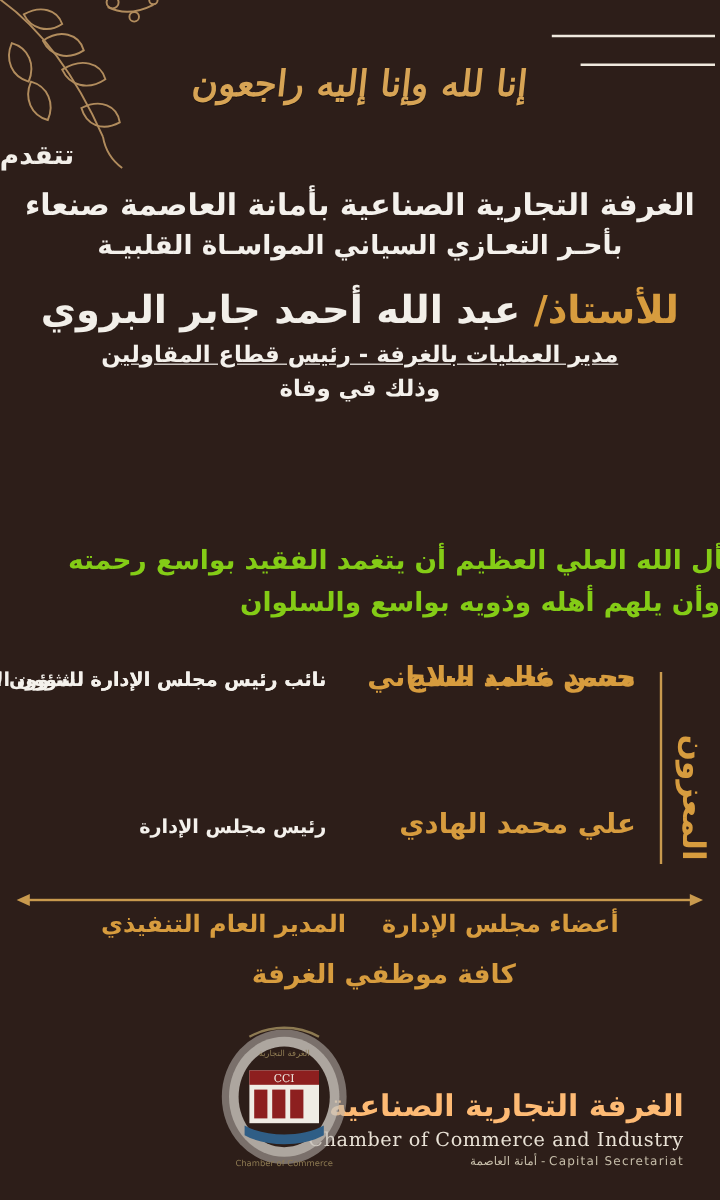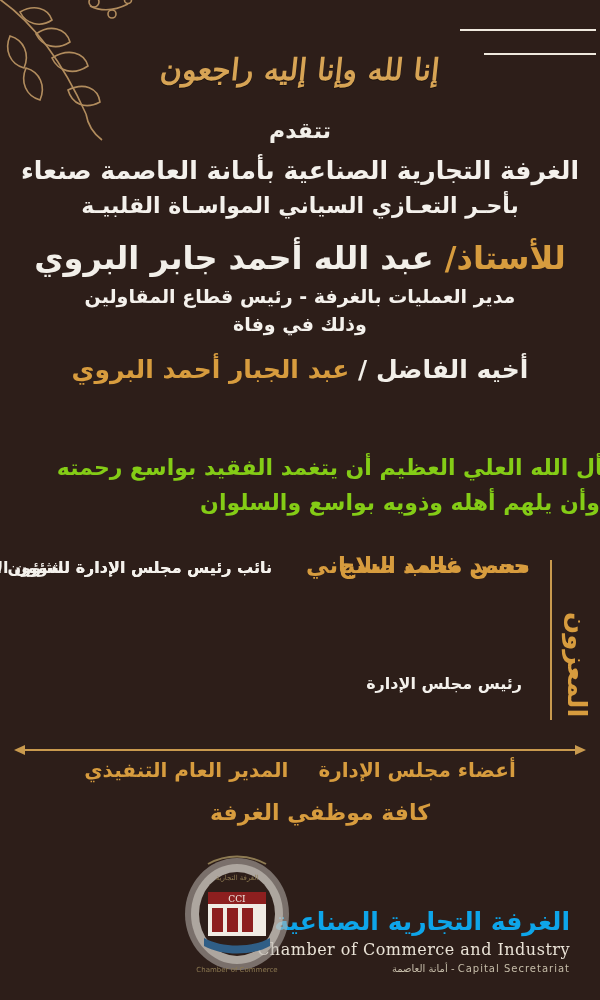--- a/index.html
+++ b/index.html
@@ -41,21 +41,21 @@
     letter-spacing: 0px;
     font-weight: 700;
     transform: skewX(-6deg);
     text-shadow: 0 1px 0 rgba(0,0,0,.4);
   }
 
   .taqaddam {
     position: absolute;
     top: 118px;
     left: 0; right: 0;
-    text-align: center;
+    text-align: left;
     color: #f2efe9;
     font-size: 22px;
     font-weight: 700;
   }
 
   .lines {
     position: absolute;
     top: 155px;
     left: 0;
     right: 0;
@@ -84,20 +84,21 @@
   }
   .name-line .gold {
     color: #d79c3e;
   }
   .role-line {
     margin-top: 8px;
     font-size: 19px;
     font-weight: 700;
     color: #f4f1ec;
     white-space: nowrap;
+    text-decoration: underline;
   }
   .occasion {
     margin-top: 6px;
     font-size: 19px;
     font-weight: 700;
     color: #f4f1ec;
   }
   .deceased {
     margin-top: 20px;
     font-size: 25px;
@@ -230,21 +231,21 @@
   .brand {
     position: absolute;
     bottom: 26px;
     right: 30px;
     text-align: right;
     color: #f1ece4;
   }
   .brand .ar {
     font-size: 25px;
     font-weight: 700;
-    color: #0ea5e9;
+    color: #fdba74;
     letter-spacing: 1px;
   }
   .brand .en {
     font-size: 16px;
     color: #e9e2d6;
     margin-top: 4px;
     letter-spacing: .5px;
     font-family: "DejaVu Serif", serif;
     direction: ltr;
   }
@@ -299,36 +300,33 @@
 
   <div class="lines">
     <div class="l1">الغرفة التجارية الصناعية بأمانة العاصمة صنعاء</div>
     <div class="l2">بأحـر التعـازي السياني المواسـاة القلبيـة</div>
     <div class="name-line">
       <span class="gold">للأستاذ/</span>
       <span>عبد الله أحمد جابر البروي</span>
     </div>
     <div class="role-line">مدير العمليات  بالغرفة - رئيس قطاع المقاولين</div>
     <div class="occasion">وذلك في وفاة</div>
-    <div class="deceased">
-      <span>أخيه الفاضل /</span>
-      <span class="gold">عبد الجبار أحمد البروي</span>
-    </div>
   </div>
 
   <div class="dua">
     <div class="d1">نسأل الله العلي العظيم أن يتغمد الفقيد بواسع رحمته</div>
     <div class="d2">وأن يلهم أهله وذويه بواسع والسلوان</div>
   </div>
 
   <div class="signatories">
     <div class="sig-divider"></div>
     <div class="sig-side">المعزون</div>
 
     <div class="sig-row">
+      <div class="sig-name">علي محمد الهادي</div>
       <div class="sig-title">رئيس مجلس الإدارة</div>
     </div>
     <div class="sig-row">
       <div class="sig-name">محمد محمد صلاح</div>
       <div class="sig-title">نائب رئيس مجلس الإدارة للشؤون المالية</div>
     </div>
     <div class="sig-row">
       <div class="sig-name">حسن غالب السياني</div>
       <div class="sig-title">نائب رئيس مجلس الإدارة لشؤون الأعضاء</div>
     </div>

